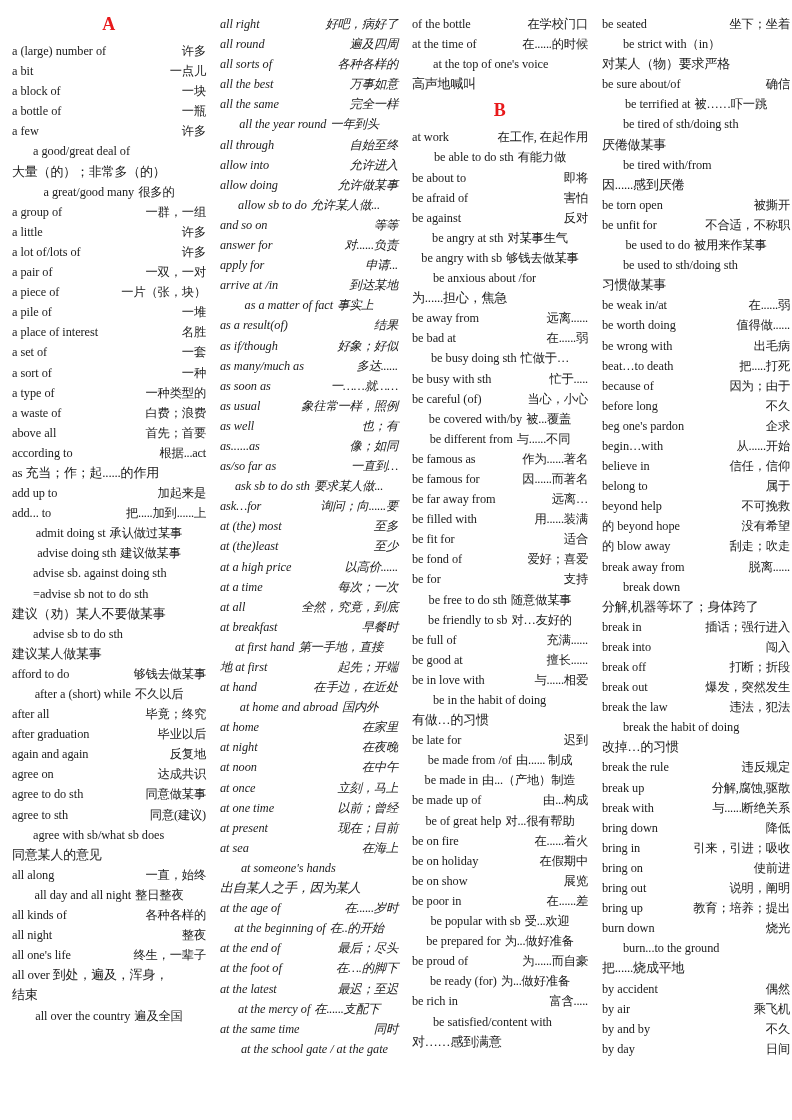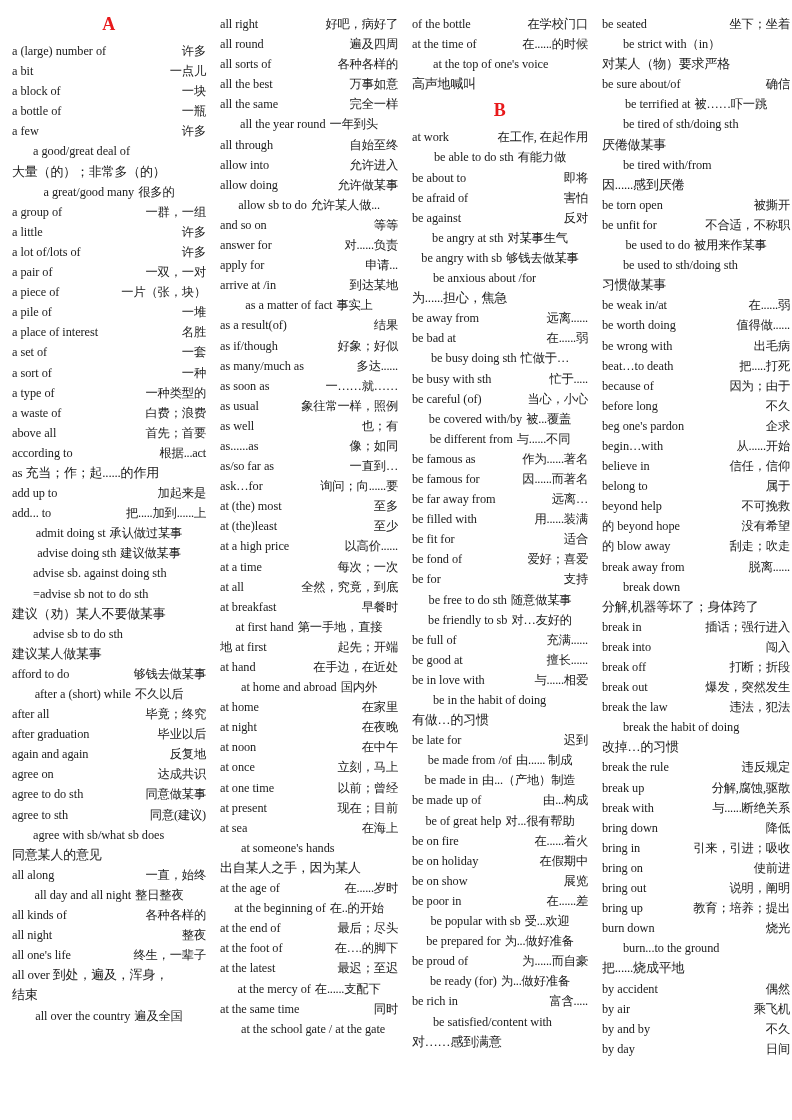--- a/index.html
+++ b/index.html
@@ -24,21 +24,21 @@
     display: flex;
     flex-direction: row;
     align-items: flex-start;
   }
   .column {
     box-sizing: border-box;
     flex: 0 0 auto;
     padding: 0 6px 0 8px;
   }
   .col-1 { width: 208px; }
-  .col-2 { width: 192px; }
+  .col-2 { width: 192px; font-style: italic; }
   .col-3 { width: 190px; }
   .col-4 { width: 202px; }
 
   .section-letter {
     text-align: center;
     color: #e8191b;
     font-weight: bold;
     font-size: 18px;
     line-height: 20px;
     font-family: "Liberation Serif", "DejaVu Serif", serif;
@@ -353,20 +353,24 @@
         <span class="cn">也；有</span>
       </div>
       <div class="entry">
         <span class="en">as......as</span>
         <span class="cn">像；如同</span>
       </div>
       <div class="entry">
         <span class="en">as/so far as</span>
         <span class="cn">一直到…</span>
       </div>
+      <div class="entry tight">
+        <span class="en">ask sb to do sth</span>
+        <span class="cn">要求某人做...</span>
+      </div>
       <div class="entry">
         <span class="en">ask…for</span>
         <span class="cn">询问；向......要</span>
       </div>
       <div class="entry">
         <span class="en">at (the) most</span>
         <span class="cn">至多</span>
       </div>
       <div class="entry">
         <span class="en">at (the)least</span>

